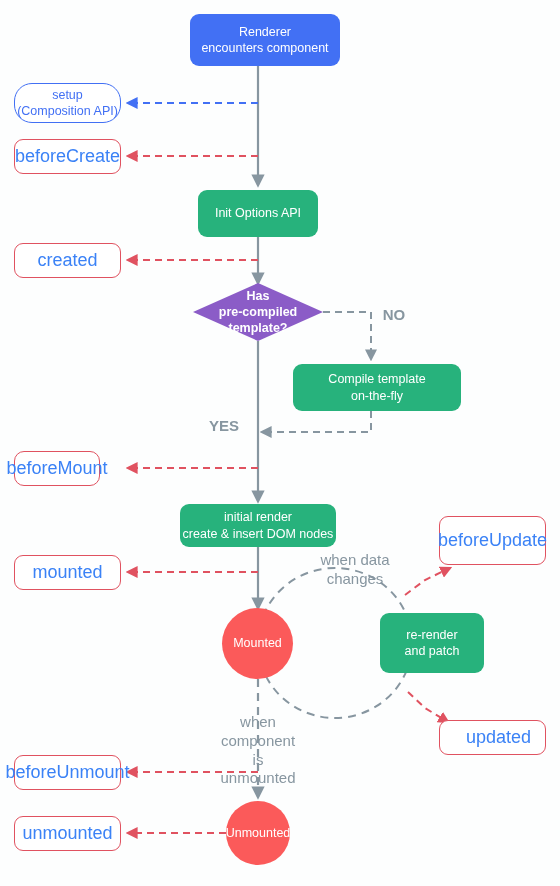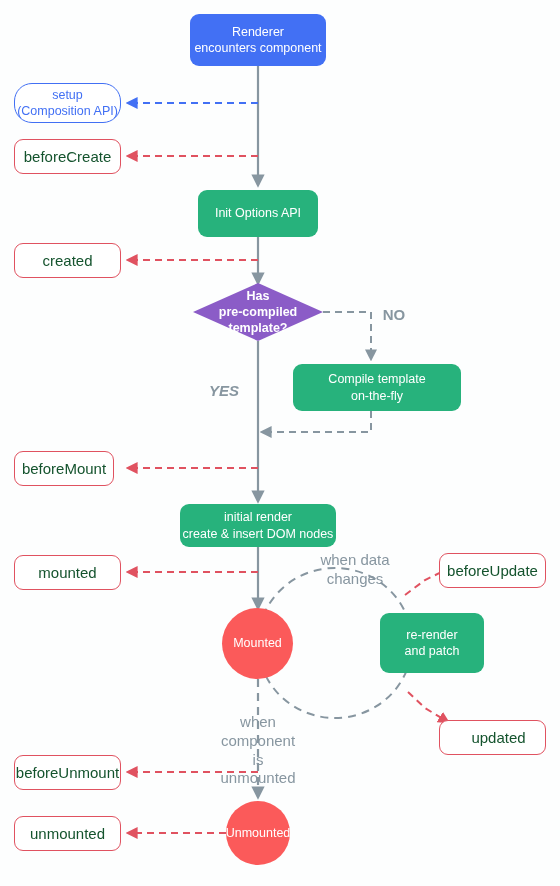--- a/index.html
+++ b/index.html
@@ -42,23 +42,23 @@
   .n-renderer  { background: #4270f4; }
   .n-init      { background: #27b27c; text-align: right; }
   .n-compile   { background: #27b27c; }
   .n-render    { background: #27b27c; }
   .n-rerender  { background: #27b27c; }
 
   
   .hook {
     background: #ffffff;
     border: 1.6px solid #e05260;
-    color: #14532d;
+    color: #3b82f6;
     border-radius: 9px;
-    font-size: 15px;
+    font-size: 18px;
     text-align: right;
   }
   .hook-blue {
     background: #ffffff;
     border: 1.6px solid #4270f4;
     color: #4270f4;
     border-radius: 18px;
     font-size: 12.5px;
   }
 
@@ -144,21 +144,21 @@
 
     <path d="M 258 679 L 258 797" stroke="#8796a0" stroke-width="2.2" fill="none" stroke-dasharray="8 6" marker-end="url(#arrow-gray)"></path>
 
     <path d="M 258 772 L 128 772" stroke="#e05260" stroke-width="2" fill="none" stroke-dasharray="7 5" marker-end="url(#arrow-red)"></path>
 
     <path d="M 226 833 L 128 833" stroke="#e05260" stroke-width="2" fill="none" stroke-dasharray="7 5" marker-end="url(#arrow-red)"></path>
 
     <polygon points="258,283 323,312 258,341 193,312" fill="#8b5cc7"></polygon>
   </svg>
 
-  <div class="node solid n-renderer" style="left:190px; top:14px; width:136px; height:52px;">
+  <div class="node solid n-renderer" style="left:190px; top:14px; width:150px; height:52px;">
     <span>
       <span>Renderer</span><br>
       <span>encounters component</span>
     </span>
   </div>
 
   <div class="node hook-blue" style="left:14px; top:83px; width:107px; height:40px;">
     <span>
       <span>setup</span><br>
       <span>(Composition API)</span>
@@ -181,34 +181,34 @@
 
   <div class="edge-label bold" style="left:379px; top:306px; width:30px;">NO</div>
 
   <div class="node solid n-compile" style="left:293px; top:364px; width:168px; height:47px;">
     <span>
       <span>Compile template</span><br>
       <span>on-the-fly</span>
     </span>
   </div>
 
-  <div class="edge-label bold" style="left:207px; top:382px; width:34px;font-style:italic;">YES</div>
-
-  <div class="node hook" style="left:14px; top:451px; width:100px; height:35px;">beforeMount</div>
+  <div class="edge-label bold" style="left:207px; top:417px; width:34px;">YES</div>
+
+  <div class="node hook" style="left:14px; top:451px; width:86px; height:35px;border-radius:10px;">beforeMount</div>
 
   <div class="node solid n-render" style="left:180px; top:504px; width:156px; height:43px;">
     <span>
       <span>initial render</span><br>
       <span>create &amp; insert DOM nodes</span>
     </span>
   </div>
 
   <div class="node hook" style="left:14px; top:555px; width:107px; height:35px;">mounted</div>
 
-  <div class="node hook" style="left:439px; top:553px; width:107px; height:35px;">beforeUpdate</div>
+  <div class="node hook" style="left:439px; top:516px; width:107px; height:49px;">beforeUpdate</div>
 
   <div class="edge-label" style="left:310px; top:551px; width:90px;">
     <span>when data</span><br>
     <span>changes</span>
   </div>
 
   <div class="node circle" style="left:222px; top:608px; width:71px; height:71px;">Mounted</div>
 
   <div class="node solid n-rerender" style="left:380px; top:613px; width:104px; height:60px;">
     <span>

